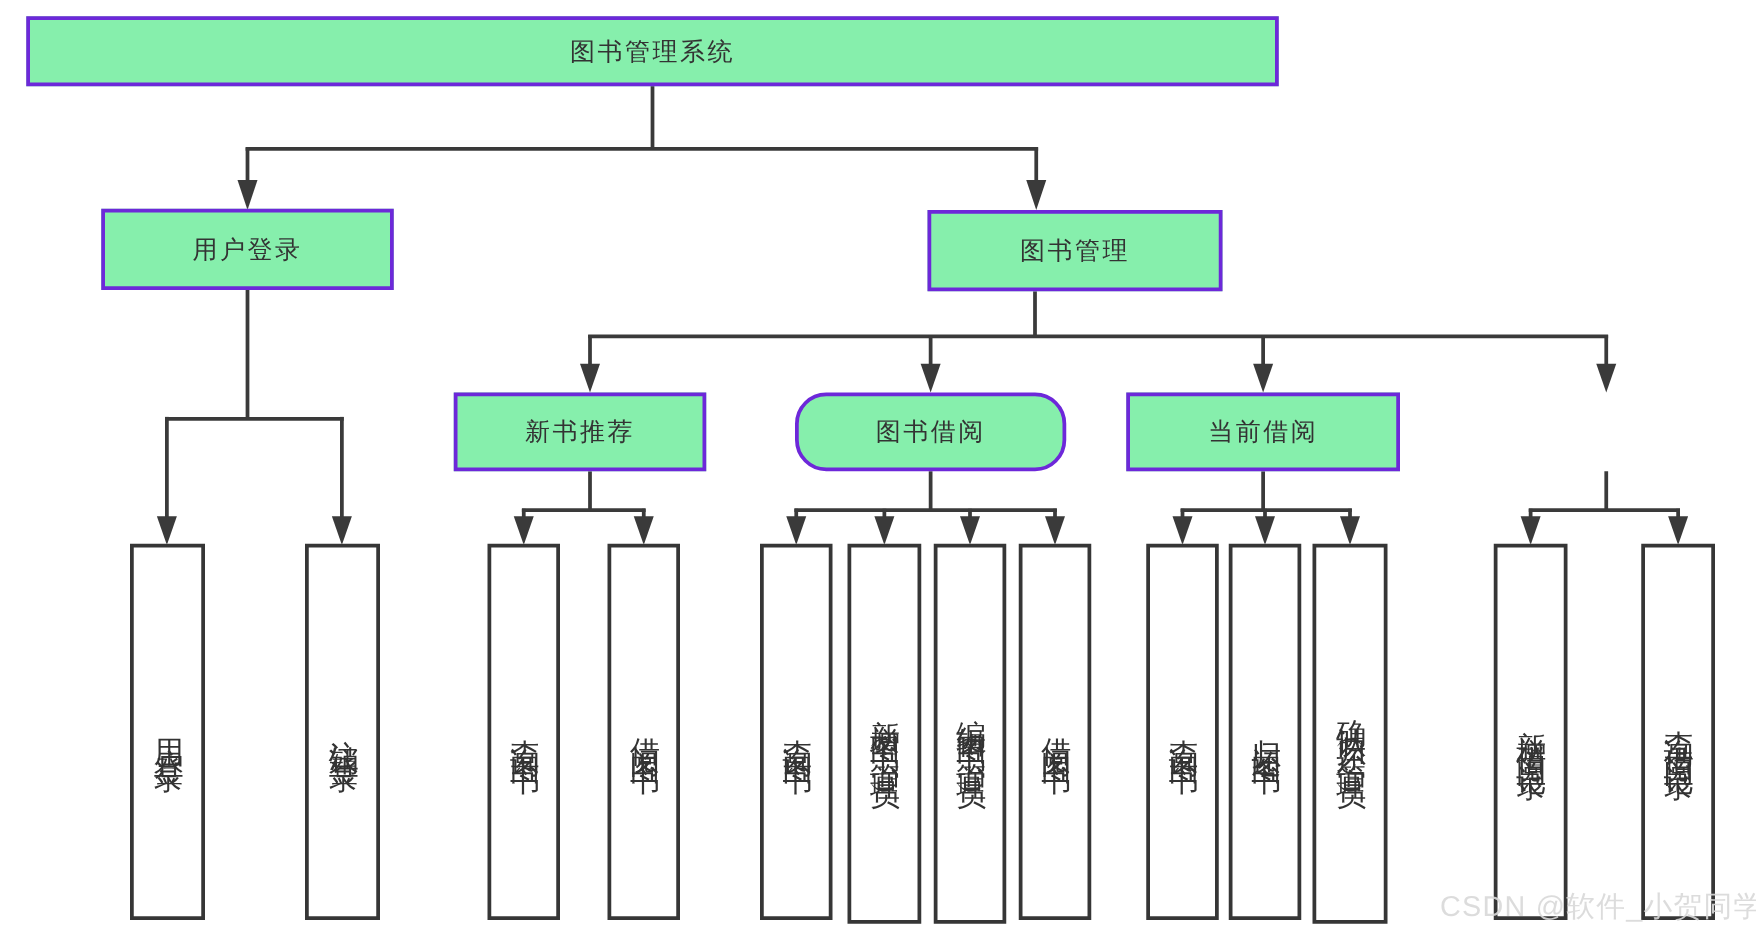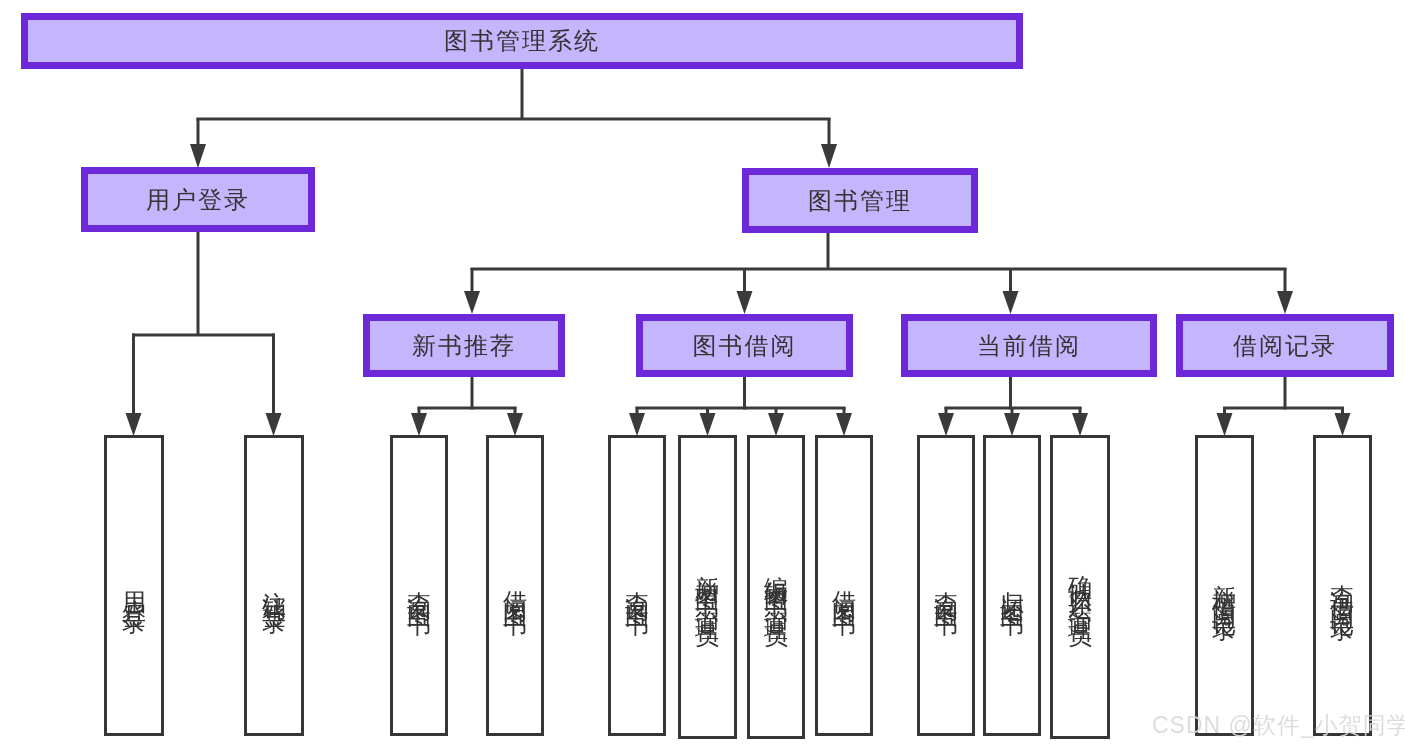--- a/index.html
+++ b/index.html
@@ -18,26 +18,26 @@
   #connectors {
     position: absolute;
     left: 0; top: 0;
     width: 1405px;
     height: 747px;
     z-index: 1;
   }
   .node {
     position: absolute;
     box-sizing: border-box;
-    border: 7px solid #6d28d9;
-    background: #c4b5fd;
+    border: 3px solid #6d28d9;
+    background: #86efac;
     display: flex;
     align-items: center;
     justify-content: center;
-    font-size: 24px;
+    font-size: 20px;
     letter-spacing: 2px;
     color: #333333;
     z-index: 2;
     white-space: nowrap;
   }
   .leaf {
     position: absolute;
     box-sizing: border-box;
     border: 3px solid #363636;
     background: #ffffff;
@@ -136,23 +136,22 @@
       <polygon points="1334.5,413 1350.5,413 1342.5,436"></polygon>
     </g>
   </svg>
 
   <div class="node" style="left:21px; top:13px; width:1002px; height:56px;">图书管理系统</div>
 
   <div class="node" style="left:81px; top:167px; width:234px; height:65px;">用户登录</div>
   <div class="node" style="left:742px; top:168px; width:236px; height:65px;">图书管理</div>
 
   <div class="node" style="left:363px; top:314px; width:202px; height:63px;">新书推荐</div>
-  <div class="node" style="left:636px; top:314px; width:217px; height:63px;">图书借阅</div>
-  <div class="node" style="left:901px; top:314px; width:256px; height:63px;">当前借阅</div>
-  <div class="node" style="left:1176px; top:314px; width:218px; height:63px;">借阅记录</div>
+  <div class="node" style="left:636px; top:314px; width:217px; height:63px;border-radius:25px;">图书借阅</div>
+  <div class="node" style="left:901px; top:314px; width:219px; height:63px;">当前借阅</div>
 
   <div class="leaf" style="left:104px; width:60px; line-height:54px;">用户登录</div>
   <div class="leaf" style="left:244px; width:60px; line-height:54px;">注销登录</div>
 
   <div class="leaf" style="left:390px; width:58px; line-height:52px;">查询图书</div>
   <div class="leaf" style="left:486px; width:58px; line-height:52px;">借阅图书</div>
 
   <div class="leaf" style="left:608px; width:58px; line-height:52px;">查询图书</div>
   <div class="leaf" style="left:678px; width:59px; height:304px; line-height:53px;">新增图书（管理员）</div>
   <div class="leaf" style="left:747px; width:58px; height:304px; line-height:52px;">编辑图书（管理员）</div>

